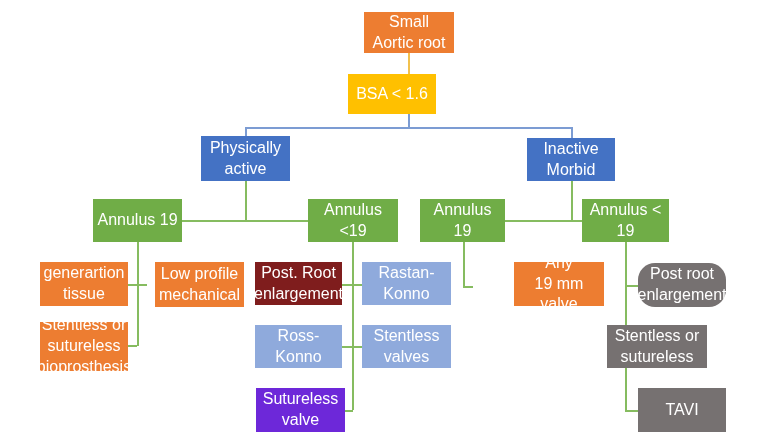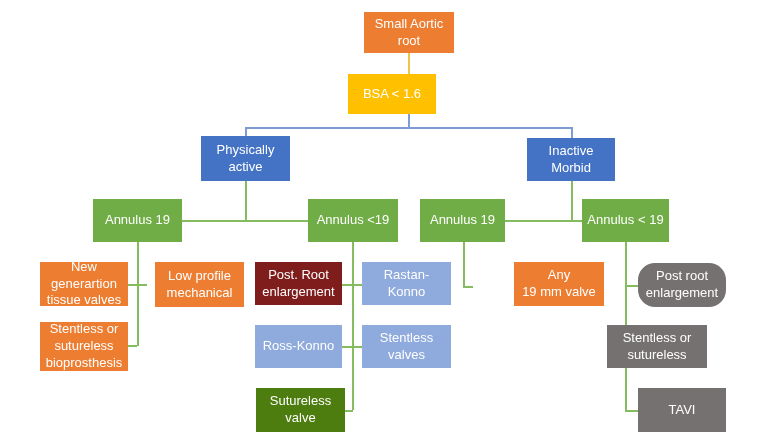--- a/index.html
+++ b/index.html
@@ -14,21 +14,21 @@
     overflow: hidden;
   }
 
   .node {
     position: absolute;
     display: flex;
     align-items: center;
     justify-content: center;
     text-align: center;
     color: #ffffff;
-    font-size: 13px;
+    font-size: 16px;
     line-height: 1.3;
     padding: 2px 3px;
     white-space: pre-line;
   }
 
   .line { position: absolute; }
   .line.h { height: 1.5px; }
   .line.v { width: 1.5px; }
 </style>
 </head>
@@ -118,21 +118,21 @@
   </div>
 
   <div class="node" style="left: 255px; top: 325px; width: 87px; height: 43px; background: rgb(143, 170, 220);">
     <span>Ross-Konno</span>
   </div>
 
   <div class="node" style="left: 362px; top: 325px; width: 89px; height: 43px; background: rgb(143, 170, 220);">
     <span>Stentless valves</span>
   </div>
 
-  <div class="node" style="left: 256px; top: 388px; width: 89px; height: 44px; background: #4d7c0f;">
+  <div class="node" style="left: 256px; top: 388px; width: 89px; height: 44px; background: #6d28d9;">
     <span>Sutureless valve</span>
   </div>
 
   <div class="node" style="left: 473px; top: 262px; width: 90px; height: 44px; background: rgb(237, 125, 49); margin-left: 41px;">
     <span>Any
 19 mm valve</span>
   </div>
 
   <div class="node" style="left: 638px; top: 263px; width: 88px; height: 44px; background: rgb(118, 113, 113); border-radius: 17px;">
     <span>Post root enlargement</span>

